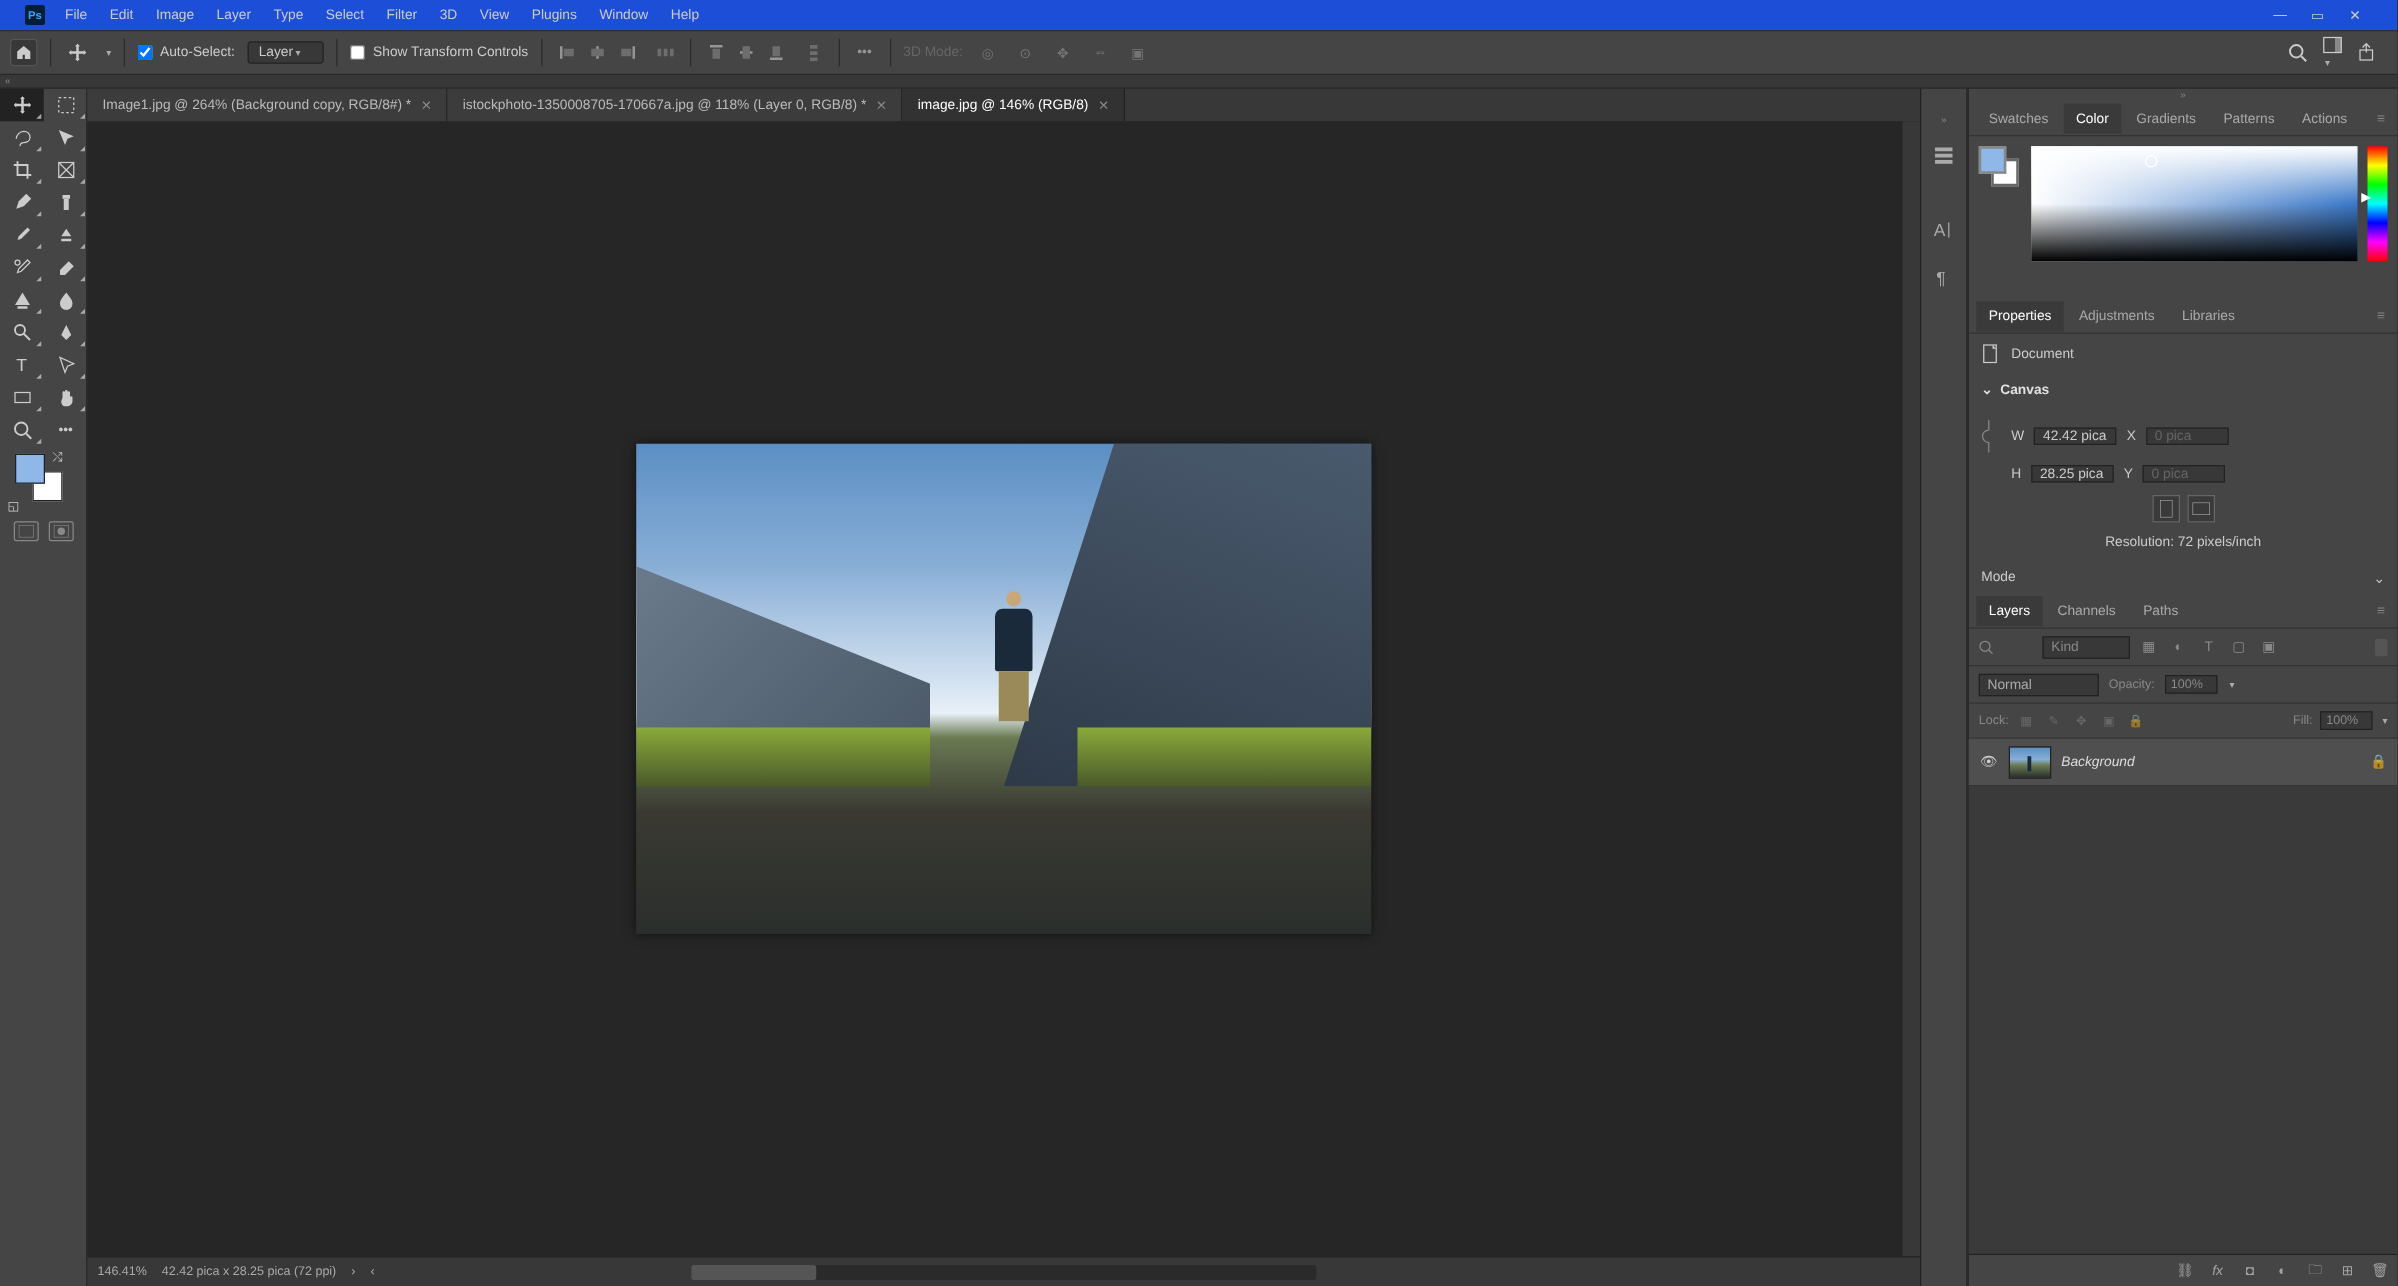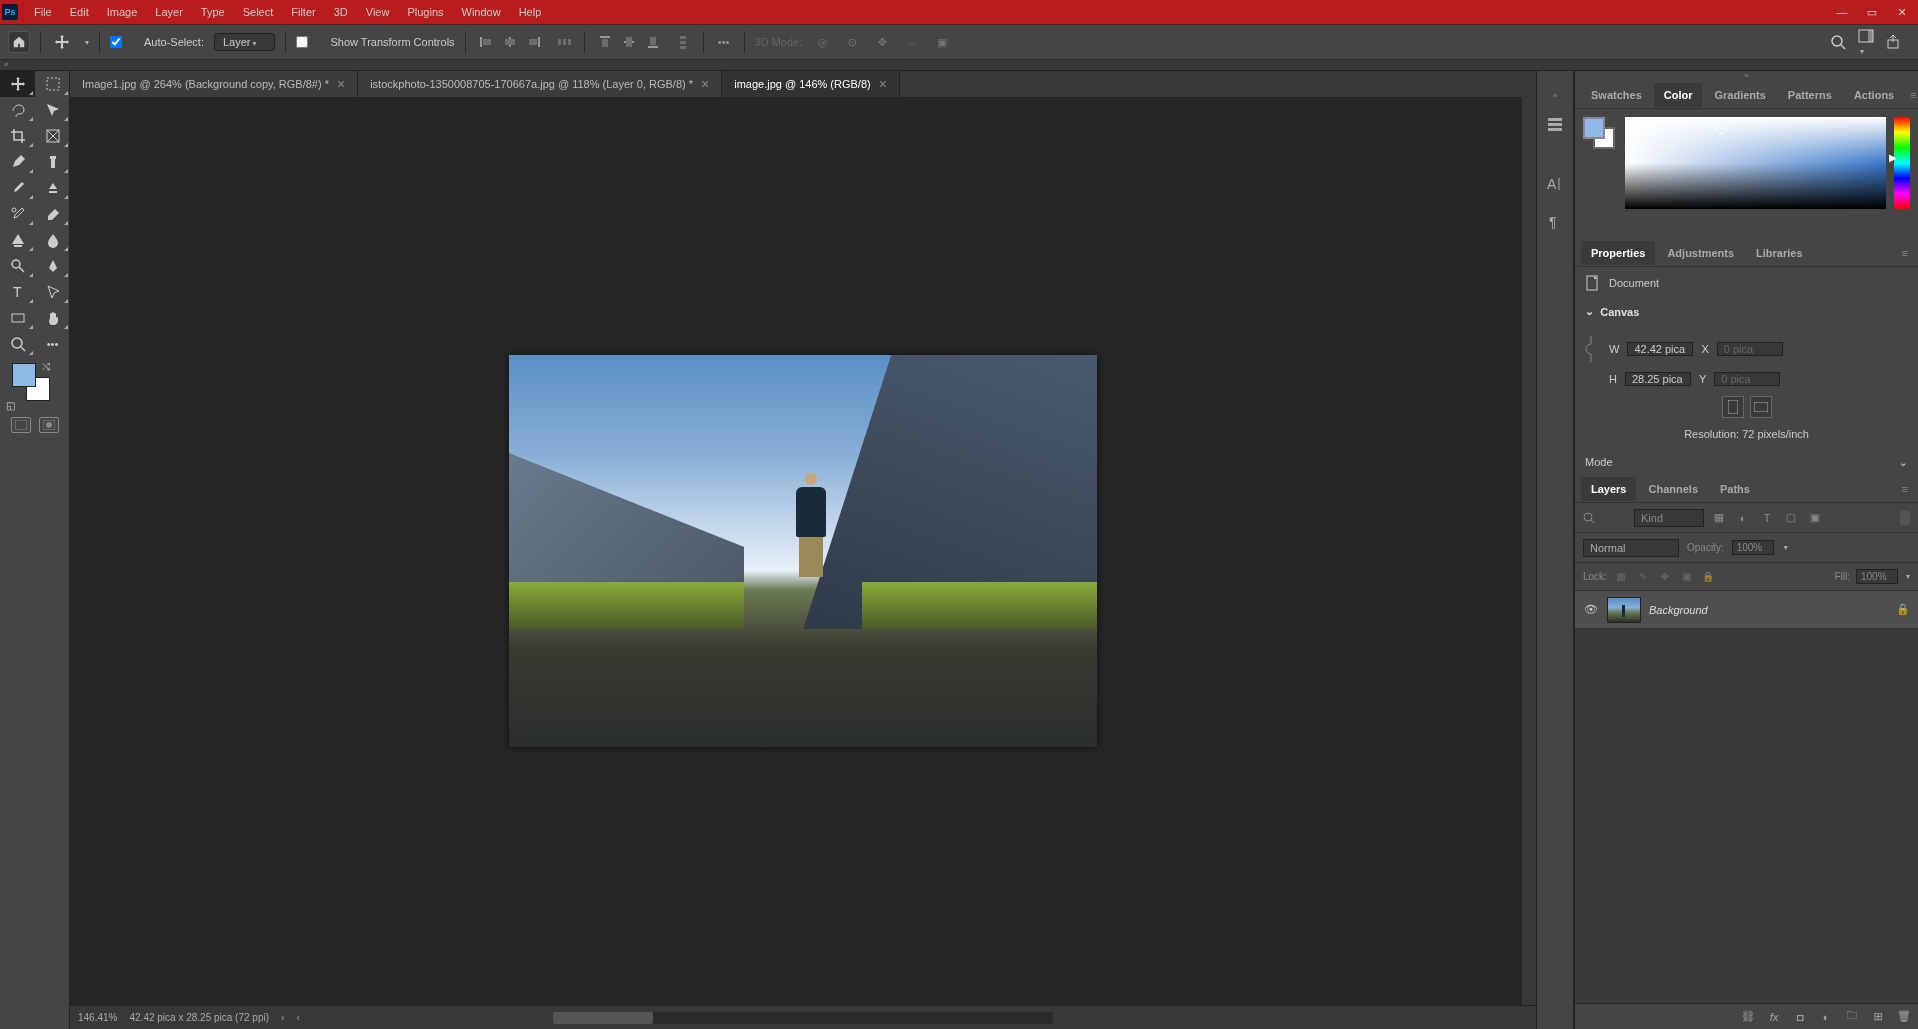--- a/index.html
+++ b/index.html
@@ -1,30 +1,30 @@
 <!DOCTYPE html>
 <html><head>
 <meta charset="utf-8">
 <style>
 * { margin: 0; padding: 0; box-sizing: border-box; font-family: -apple-system, "Segoe UI", Tahoma, sans-serif; }
 body { background: #323232; color: #ccc; font-size: 11px; overflow: hidden; width: 1918px; height: 1029px; user-select: none; }
 
 
-.menubar { height: 24px; background: #b91c1c; display: flex; align-items: center; padding: 0 2px; gap: 2px; }
+.menubar { height: 24px; background: #1d4ed8; display: flex; align-items: center; padding: 0 20px; gap: 2px; }
 .ps-logo { width: 16px; height: 16px; background: #001e36; color: #31a8ff; display: flex; align-items: center; justify-content: center; font-weight: bold; font-size: 9px; border-radius: 2px; margin-right: 6px; }
 .menu-item { padding: 3px 8px; cursor: default; }
 .window-controls { margin-left: auto; display: flex; gap: 14px; padding-right: 6px; }
 .window-controls span { width: 16px; text-align: center; }
 
 
 .options-bar { height: 36px; background: #454545; border-top: 1px solid #2e2e2e; border-bottom: 1px solid #2a2a2a; display: flex; align-items: center; padding: 0 8px; gap: 10px; }
 .home-btn { width: 22px; height: 22px; background: #383838; border: 1px solid #555; border-radius: 3px; display: flex; align-items: center; justify-content: center; }
 .tool-icon-small { width: 22px; height: 22px; display: flex; align-items: center; justify-content: center; }
 .caret { font-size: 8px; color: #aaa; margin-left: 2px; }
-.opt-check { display: flex; align-items: flex-start; gap: 22px; }
+.opt-check { display: flex; align-items: flex-start; gap: 6px; }
 .opt-check input { width: 12px; height: 12px; }
 .opt-select { background: #383838; border: 1px solid #222; border-radius: 3px; padding: 2px 18px 2px 8px; position: relative; }
 .vdiv { width: 1px; height: 22px; background: #2a2a2a; }
 .align-group { display: flex; gap: 4px; }
 .align-btn { width: 20px; height: 20px; display: flex; align-items: center; justify-content: center; opacity: 0.6; }
 .dim-label { color: #666; }
 .dim-icon { width: 20px; height: 20px; opacity: 0.35; display: flex; align-items: center; justify-content: center; }
 .right-opts { margin-left: auto; display: flex; align-items: center; gap: 12px; padding-right: 8px; }
 
 
@@ -70,21 +70,21 @@
 
 
 .mid-dock { width: 38px; background: #454545; border-left: 1px solid #222; border-right: 1px solid #222; display: flex; flex-direction: column; align-items: center; padding-top: 20px; gap: 8px; }
 .mid-dock .ditem { width: 26px; height: 30px; display: flex; align-items: center; justify-content: center; }
 .dock-caret { height: 10px; font-size: 8px; color: #888; text-align: center; width: 100%; }
 
 
 .right-panels { width: 344px; background: #454545; display: flex; flex-direction: column; border-left: 1px solid #222; }
 .rp-caret { height: 10px; font-size: 8px; color: #888; text-align: center; }
 .panel-tabs { height: 28px; display: flex; align-items: center; padding: 0 6px; gap: 2px; border-bottom: 1px solid #333; }
-.ptab { padding: 6px 10px; color: #aaa; font-weight: bold; }
+.ptab { padding: 6px 10px; color: #aaa; }
 .ptab.active { color: #fff; background: #3a3a3a; }
 .panel-menu { margin-left: auto; color: #888; padding: 0 4px; }
 .color-body { height: 130px; display: flex; padding: 8px; gap: 8px; }
 .fgbg-mini { width: 34px; position: relative; }
 .fgbg-mini .fg { position: absolute; top: 0; left: 0; width: 22px; height: 22px; background: #8fb8e8; border: 2px solid #888; }
 .fgbg-mini .bg { position: absolute; top: 10px; left: 10px; width: 22px; height: 22px; background: #fff; border: 2px solid #666; }
 .spectrum { flex: 1; height: 92px; background: linear-gradient(to bottom, rgba(255,255,255,1) 0%, rgba(255,255,255,0) 50%, rgba(0,0,0,1) 100%), linear-gradient(to right, #fff 0%, #3a78c8 100%); position: relative; }
 .spectrum .picker-ring { position: absolute; left: 35%; top: 8%; width: 10px; height: 10px; border: 1px solid #fff; border-radius: 50%; }
 .hue { width: 16px; height: 92px; background: linear-gradient(to bottom, #f00, #ff0, #0f0, #0ff, #00f, #f0f, #f00); position: relative; }
 .hue .hue-caret { position: absolute; left: -5px; top: 38%; font-size: 10px; color: #fff; }

